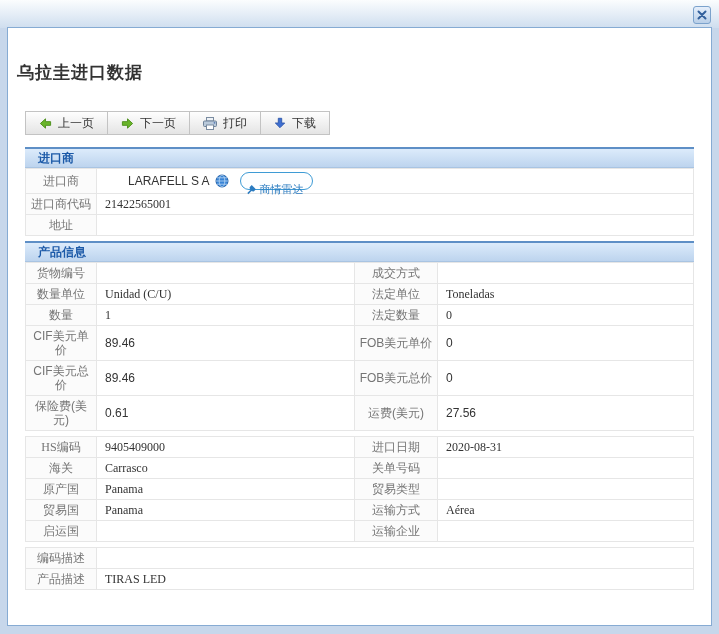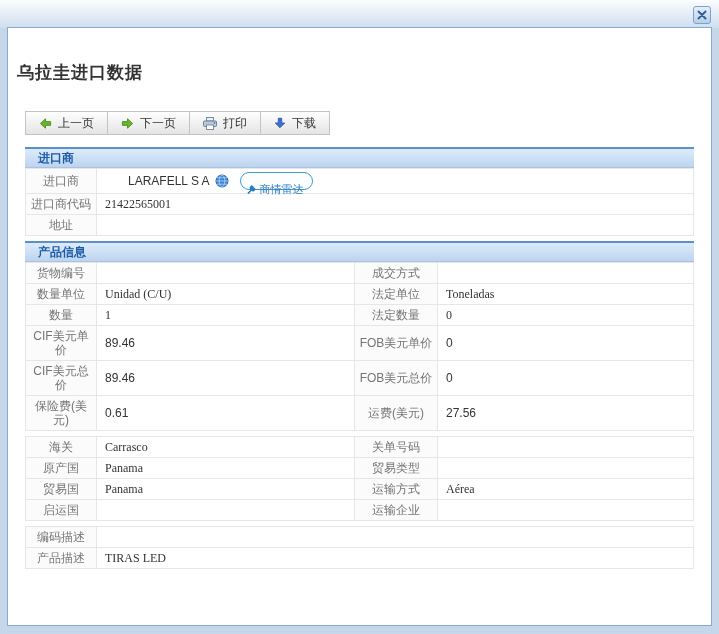--- a/index.html
+++ b/index.html
@@ -207,20 +207,26 @@
         <td class="lbl l2">运费(美元)</td>
         <td class="val">27.56</td>
       </tr>
     </tbody>
       </table>
   </div>
 
   <div class="section">
     <table>
       <tbody>
+          <tr class="row-min">
+        <td class="lbl">HS编码</td>
+        <td class="val v1">9405409000</td>
+        <td class="lbl l2">进口日期</td>
+        <td class="val">2020-08-31</td>
+      </tr>
       <tr class="row-min">
         <td class="lbl">海关</td>
         <td class="val v1">Carrasco</td>
         <td class="lbl l2">关单号码</td>
         <td class="val"></td>
       </tr>
       <tr class="row-min">
         <td class="lbl">原产国</td>
         <td class="val v1">Panama</td>
         <td class="lbl l2">贸易类型</td>

